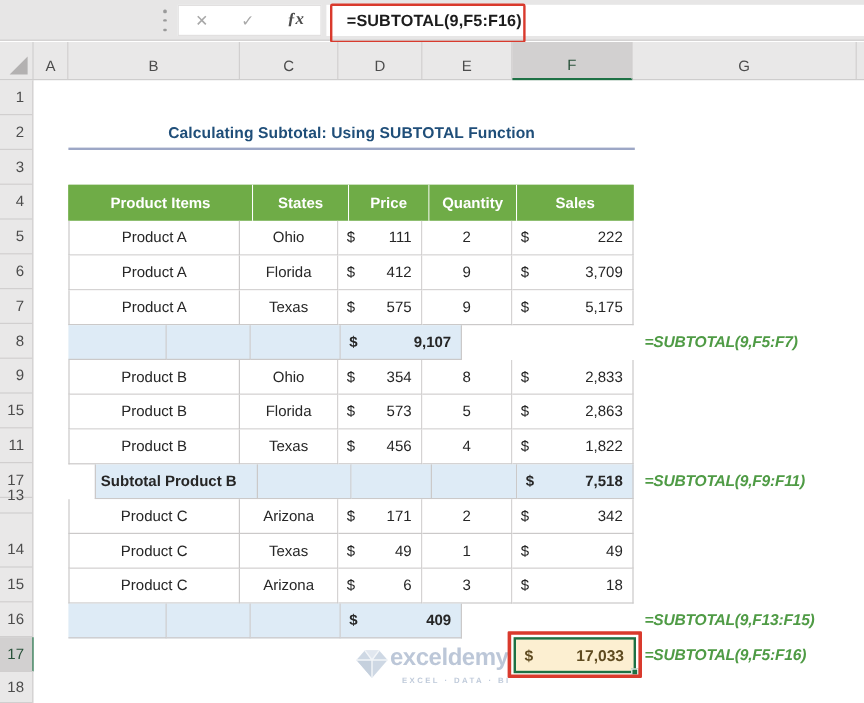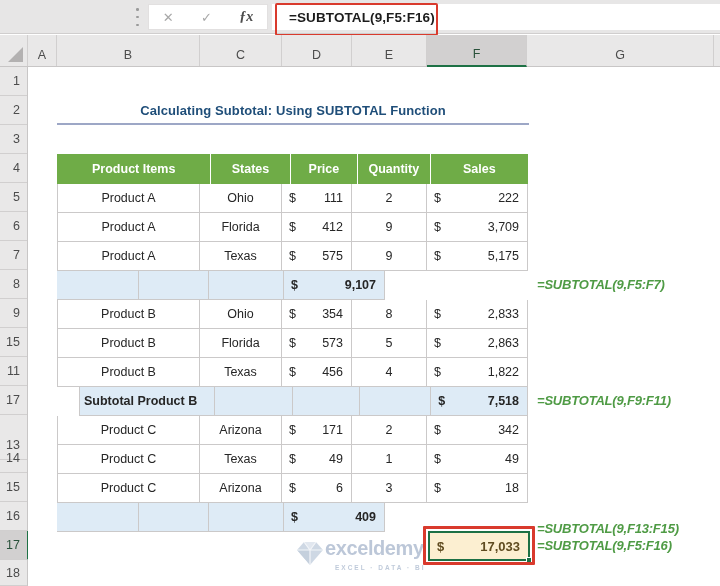--- a/index.html
+++ b/index.html
@@ -113,21 +113,21 @@
         <div class="rowhdr" style="top: 58px; height: 29px;">3</div>
         <div class="rowhdr" style="top: 87px; height: 29px;">4</div>
         <div class="rowhdr" style="top: 116px; height: 29px;">5</div>
         <div class="rowhdr" style="top: 145px; height: 29px;">6</div>
         <div class="rowhdr" style="top: 174px; height: 29px;">7</div>
         <div class="rowhdr" style="top: 203px; height: 29px;">8</div>
         <div class="rowhdr" style="top: 232px; height: 29px;">9</div>
         <div class="rowhdr" style="top: 261px; height: 29px;">15</div>
         <div class="rowhdr" style="top: 290px; height: 29px;">11</div>
         <div class="rowhdr" style="top: 319px; height: 29px;">17</div>
-        <div class="rowhdr" style="top: 364px; height: 29px;">13</div>
+        <div class="rowhdr" style="top: 332px; height: 29px;">13</div>
         <div class="rowhdr" style="top: 377px; height: 29px;">14</div>
         <div class="rowhdr" style="top: 406px; height: 29px;">15</div>
         <div class="rowhdr" style="top: 435px; height: 29px;">16</div>
         <div class="rowhdr selected" style="top: 464px; height: 29px; padding-left: 20px;">17</div>
         <div class="rowhdr" style="top: 493px; height: 26px;">18</div>
       </div>
   </div>
 
   <div class="sheet"></div>
 
@@ -285,21 +285,21 @@
         <div class="tcell money" style="width: 101px;">
           <span class="cur">$</span>
           <span>409</span>
         </div>
       </div>
     </div>
 
   <div id="annots">
       <div class="annot" style="top: 276px;">=SUBTOTAL(9,F5:F7)</div>
       <div class="annot" style="top: 392px;">=SUBTOTAL(9,F9:F11)</div>
-      <div class="annot" style="top: 508px; margin-top: 12px;">=SUBTOTAL(9,F13:F15)</div>
+      <div class="annot" style="top: 508px;">=SUBTOTAL(9,F13:F15)</div>
       <div class="annot" style="top: 537px;">=SUBTOTAL(9,F5:F16)</div>
     </div>
 
   <div class="watermark">
     <svg class="wm-logo" viewBox="0 0 28 25">
       <polygon points="8,1 20,1 27,9 14,24 1,9" fill="#9fb2ca"></polygon>
       <polygon points="8,1 14,9 20,1" fill="#c5d1e0"></polygon>
       <polygon points="1,9 14,9 14,24" fill="#8da2bd"></polygon>
       <path d="M8 1 L14 9 L20 1 M1 9 L27 9 M14 9 L14 24" stroke="#e8edf3" stroke-width="1.2" fill="none"></path>
     </svg>

